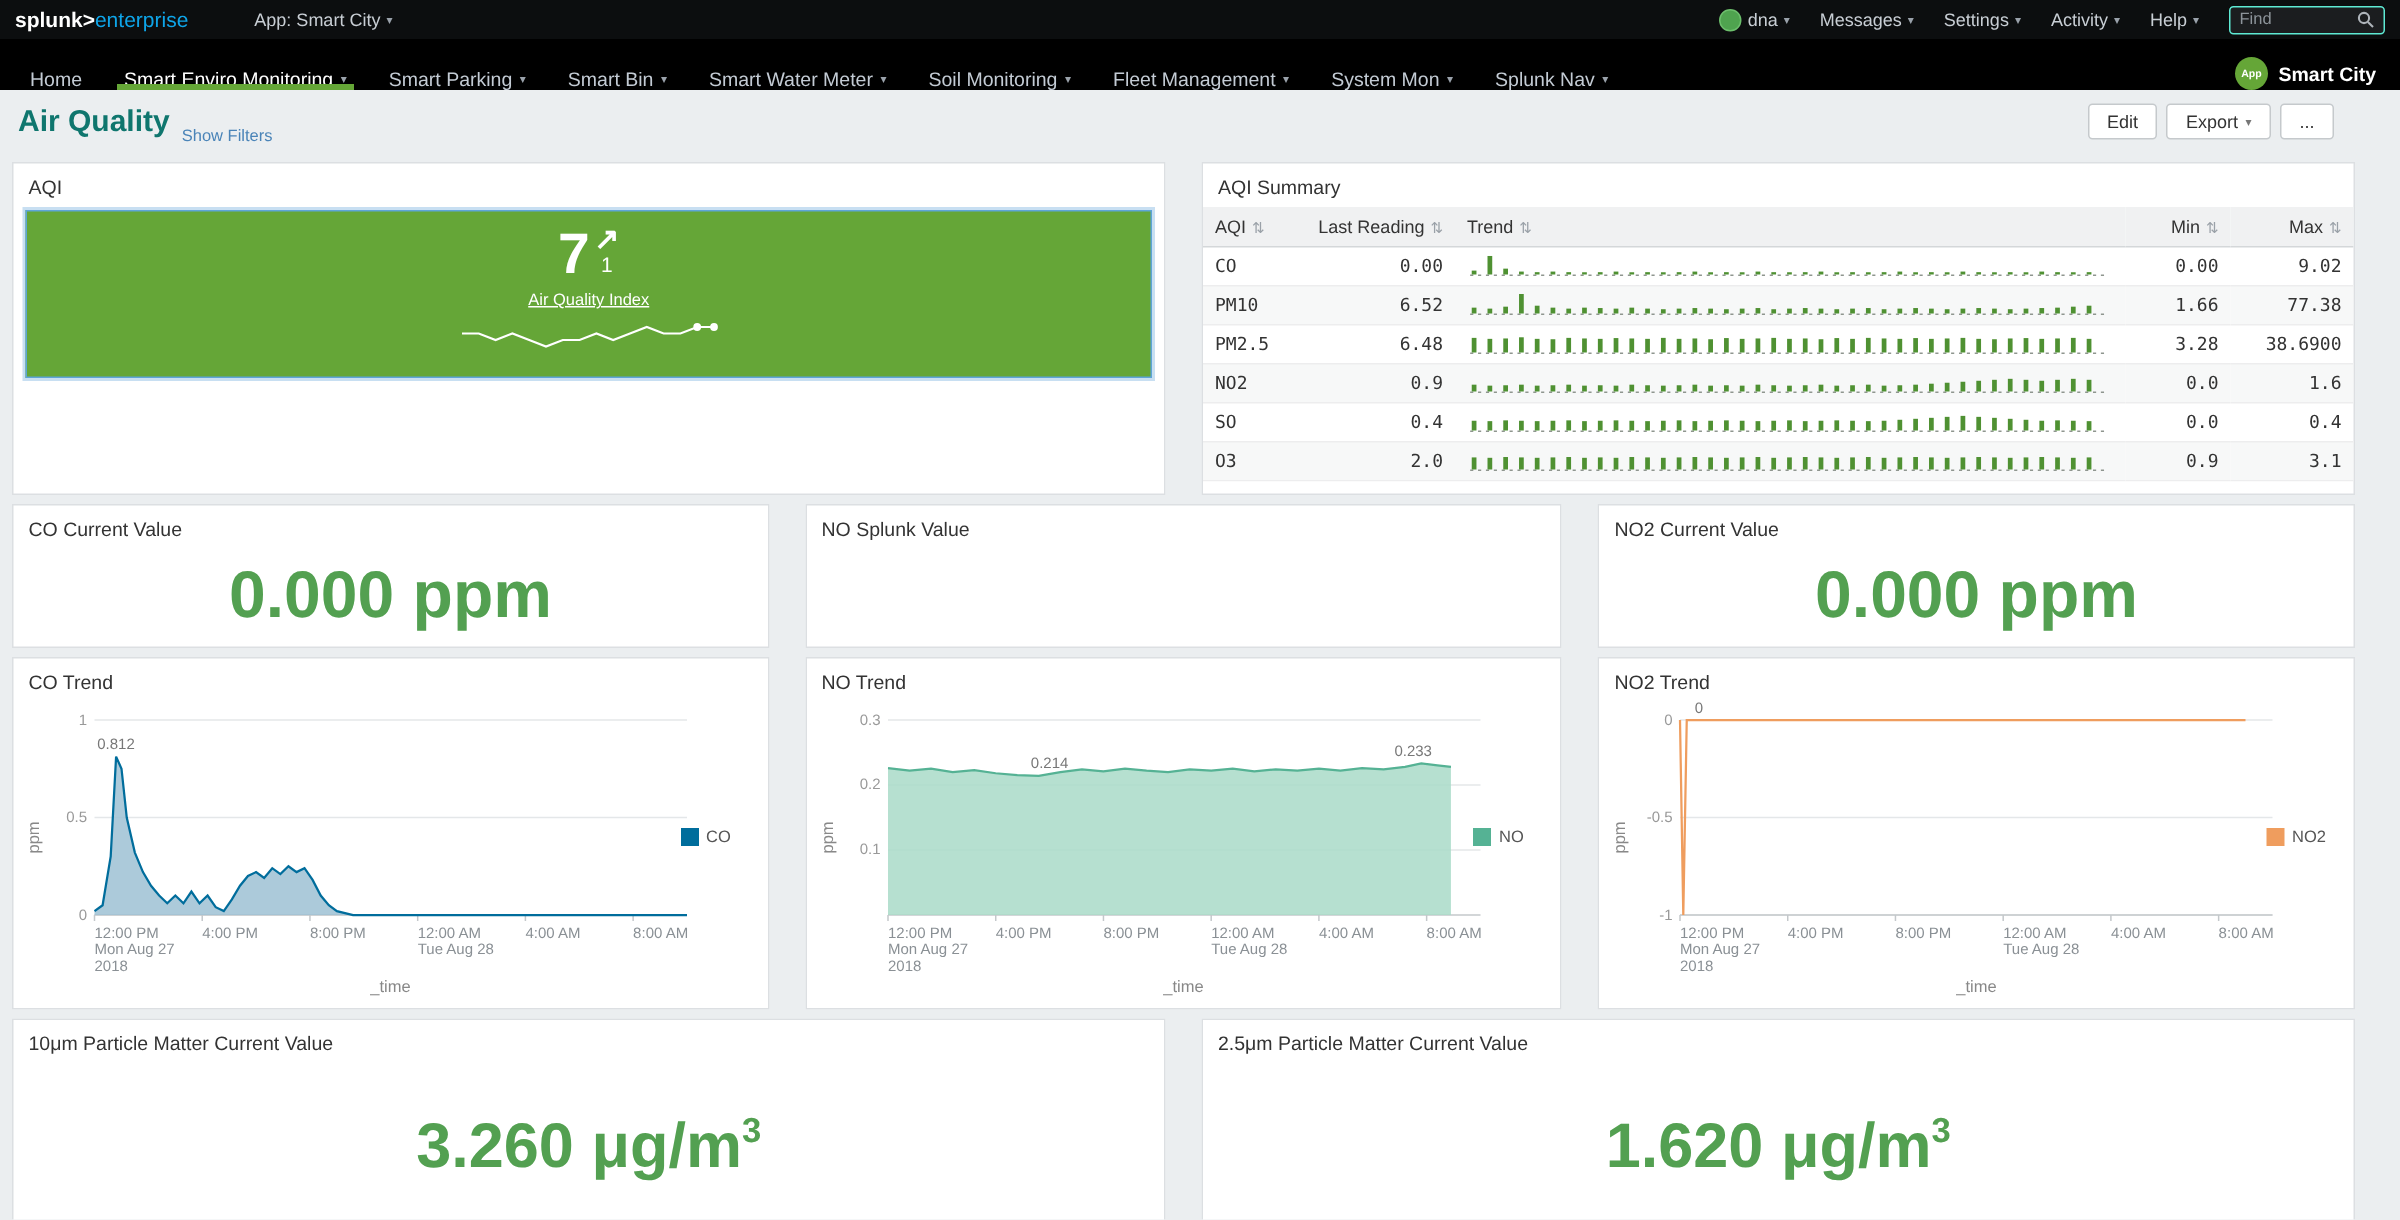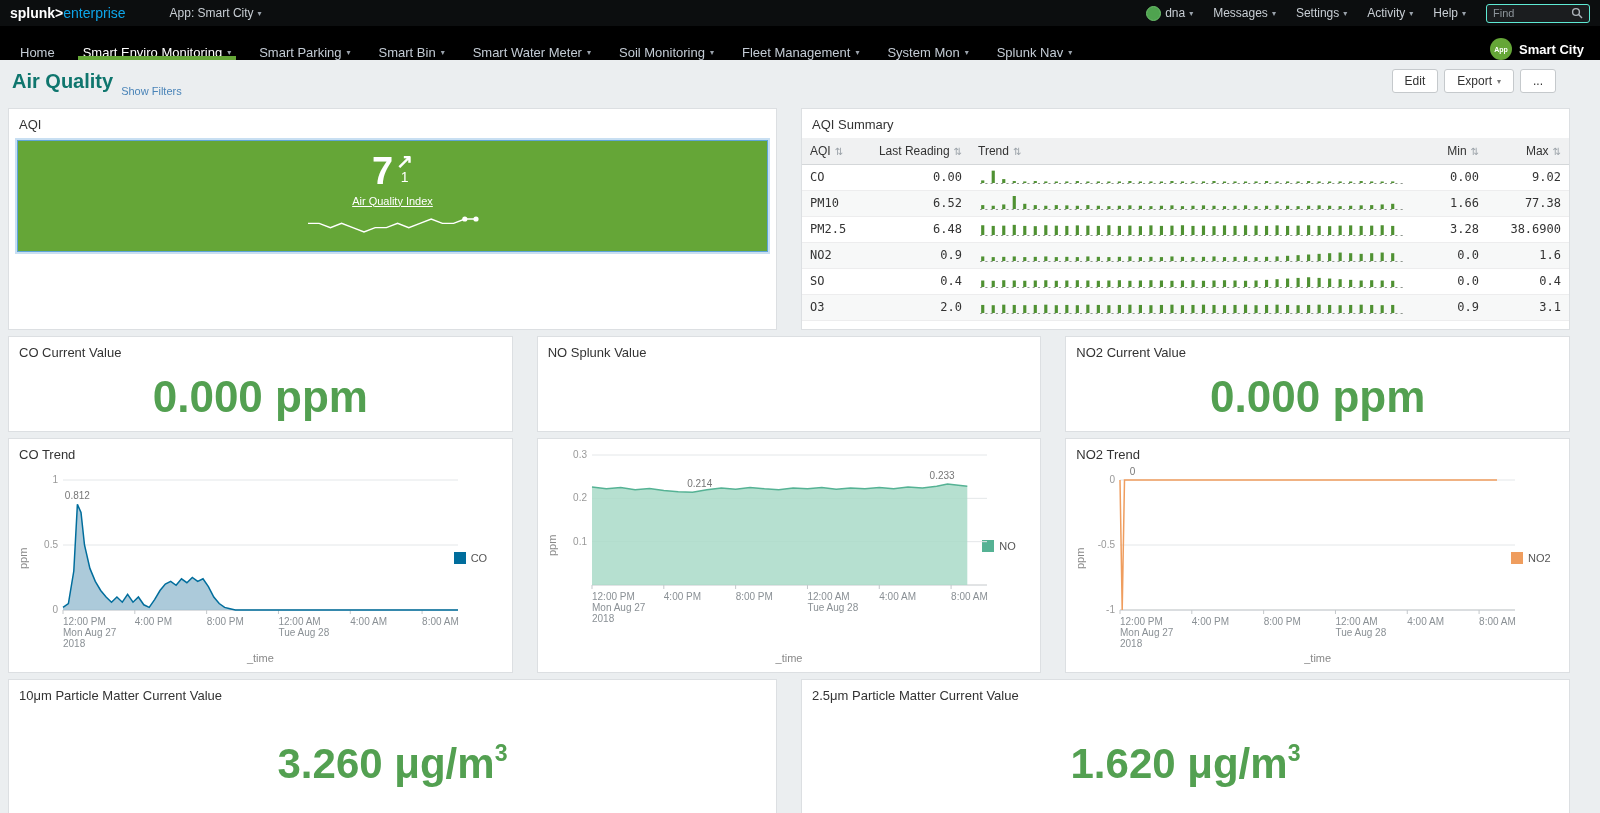--- a/index.html
+++ b/index.html
@@ -604,20 +604,21 @@
         <div class="legend">
             <div class="legend-item">
               <span class="legend-swatch" style="background: rgb(0, 109, 156);"></span>
               <span class="legend-label">CO</span>
             </div>
           </div>
       </div>
       <div class="xlab">_time</div>
     </div>
     <div class="panel">
+      <div class="panel-title">NO Trend</div>
       <div class="chart-area">
         <div class="ylab">ppm</div>
         <div class="plot">
             <svg width="435" height="188">
               <line x1="32" x2="427" y1="102.66666666666666" y2="102.66666666666666" stroke="#e4e7e9" stroke-width="1"></line>
               <text x="27" y="105.66666666666666" text-anchor="end" font-size="10" fill="#999">0.1</text>
               <line x1="32" x2="427" y1="59.33333333333332" y2="59.33333333333332" stroke="#e4e7e9" stroke-width="1"></line>
               <text x="27" y="62.33333333333332" text-anchor="end" font-size="10" fill="#999">0.2</text>
               <line x1="32" x2="427" y1="16" y2="16" stroke="#e4e7e9" stroke-width="1"></line>
               <text x="27" y="19" text-anchor="end" font-size="10" fill="#999">0.3</text>

